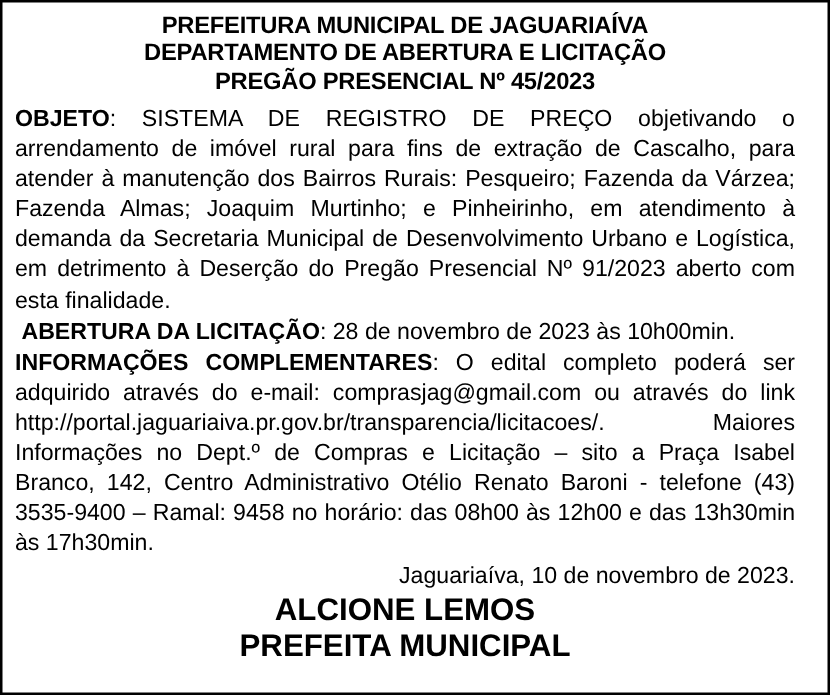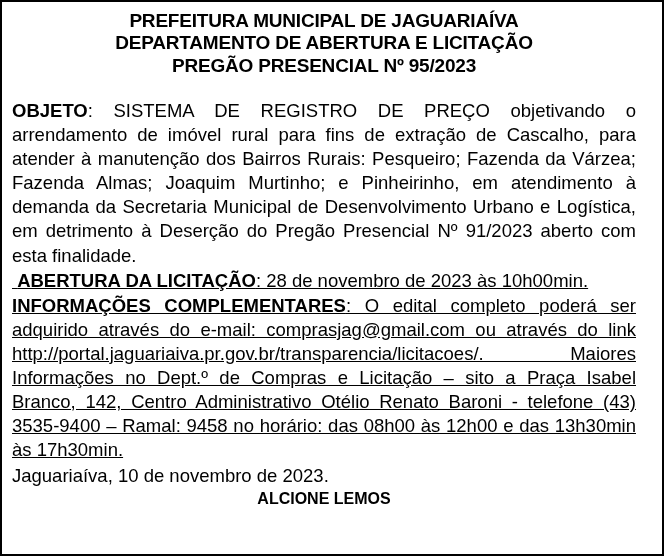--- a/index.html
+++ b/index.html
@@ -25,74 +25,74 @@
     text-align: center;
     font-weight: bold;
     font-size: 19px;
     line-height: 1.18;
     letter-spacing: -0.2px;
   }
   .header div {
     white-space: nowrap;
   }
   .body-text {
-    margin-top: 22px;
+    margin-top: 6px;
     font-size: 18.5px;
     line-height: 1.30;
     text-align: justify;
     text-justify: inter-word;
   }
   .para {
     margin: 0 0 0 0;
     text-align: justify;
     text-justify: inter-word;
   }
   .para + .para {
     margin-top: 1px;
-    text-decoration: underline;
   }
   .lbl {
     font-weight: bold;
   }
   .center-line {
-    text-align: left;
+    text-align: right;
     margin-top: 2px;
     font-size: 18.5px;
   }
   .signature {
     text-align: center;
     font-weight: bold;
-    font-size: 16px;
+    font-size: 25px;
     line-height: 1.18;
     margin-top: 2px;
   }
   .nbsp-lead {
     white-space: pre;
   }
 </style>
 </head>
 <body>
 
 <div class="notice">
 
   <div class="header">
     <div>PREFEITURA MUNICIPAL DE JAGUARIAÍVA</div>
     <div>DEPARTAMENTO DE ABERTURA E LICITAÇÃO</div>
-    <div>PREGÃO PRESENCIAL Nº 95/2023</div>
+    <div>PREGÃO PRESENCIAL Nº 45/2023</div>
   </div>
 
   <div class="body-text">
 
     <p class="para"><span class="lbl">OBJETO</span><span>: SISTEMA DE REGISTRO DE PREÇO objetivando o arrendamento de imóvel rural para fins de extração de Cascalho, para atender à manutenção dos Bairros Rurais: Pesqueiro; Fazenda da Várzea; Fazenda Almas; Joaquim Murtinho; e Pinheirinho, em atendimento à demanda da Secretaria Municipal de Desenvolvimento Urbano e Logística, em detrimento à Deserção do Pregão Presencial Nº 91/2023 aberto com esta finalidade.</span></p>
 
     <p class="para"><span class="nbsp-lead"> </span><span class="lbl">ABERTURA DA LICITAÇÃO</span><span>: 28 de novembro de 2023 às 10h00min.</span></p>
 
 
     <p class="para"><span class="lbl">INFORMAÇÕES COMPLEMENTARES</span><span>: O edital completo poderá ser adquirido através do e-mail: comprasjag@gmail.com ou através do link http://portal.jaguariaiva.pr.gov.br/transparencia/licitacoes/. Maiores Informações no Dept.º de Compras e Licitação – sito a Praça Isabel Branco, 142, Centro Administrativo Otélio Renato Baroni - telefone (43) 3535-9400 – Ramal: 9458 no horário: das 08h00 às 12h00 e das 13h30min às 17h30min.</span></p>
 
     <div class="center-line">Jaguariaíva, 10 de novembro de 2023.</div>
 
     <div class="signature">
       <div>ALCIONE LEMOS</div>
+      <div>PREFEITA MUNICIPAL</div>
     </div>
 
   </div>
 </div>
 
 </body></html>

